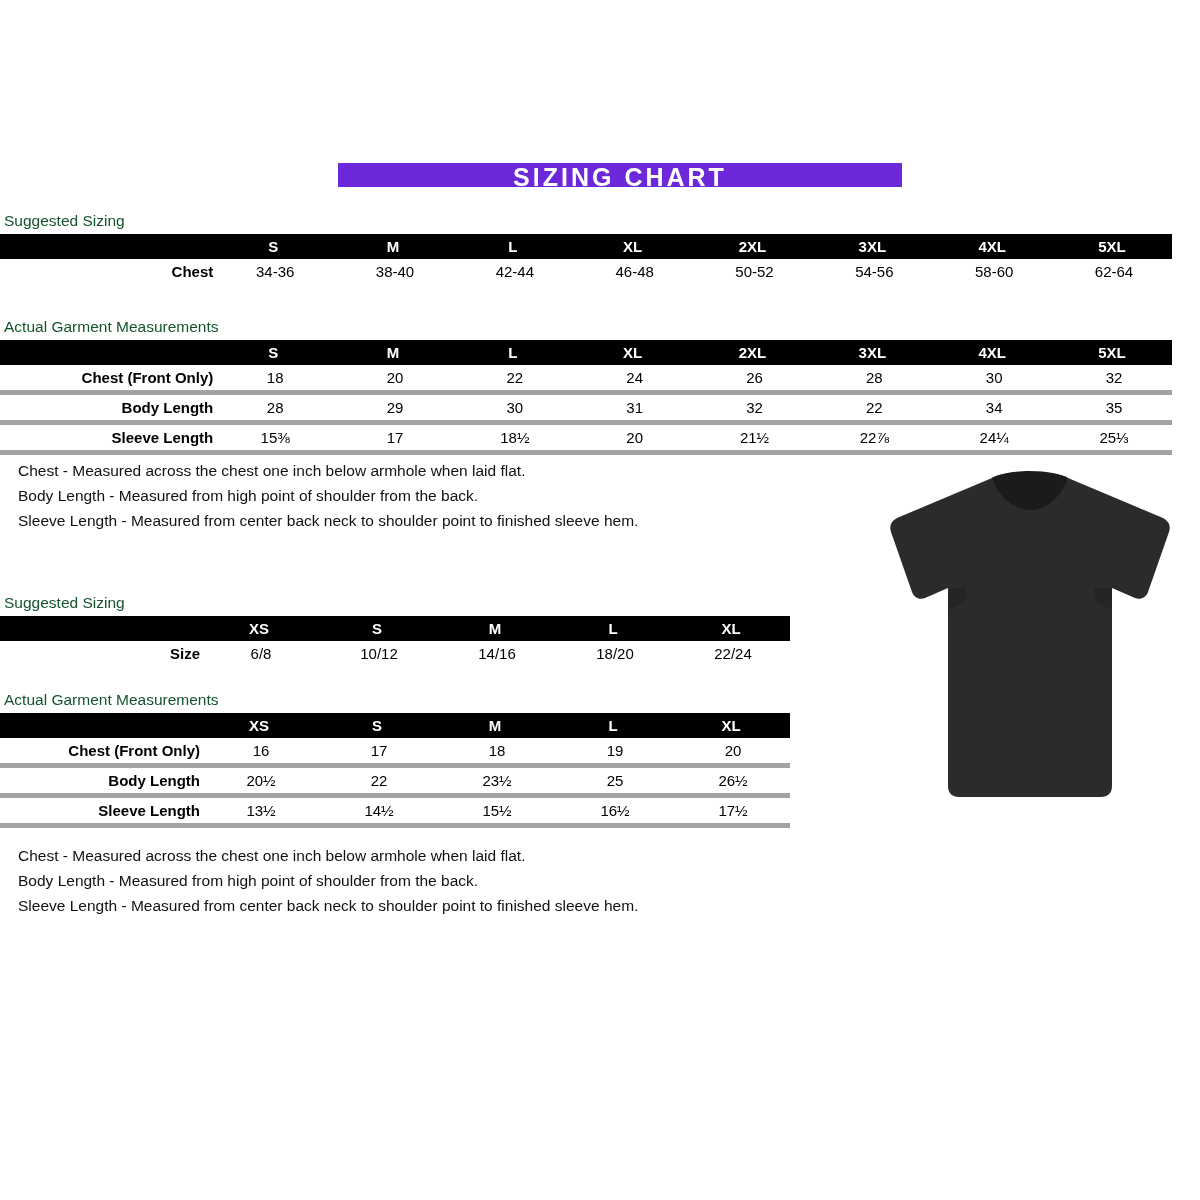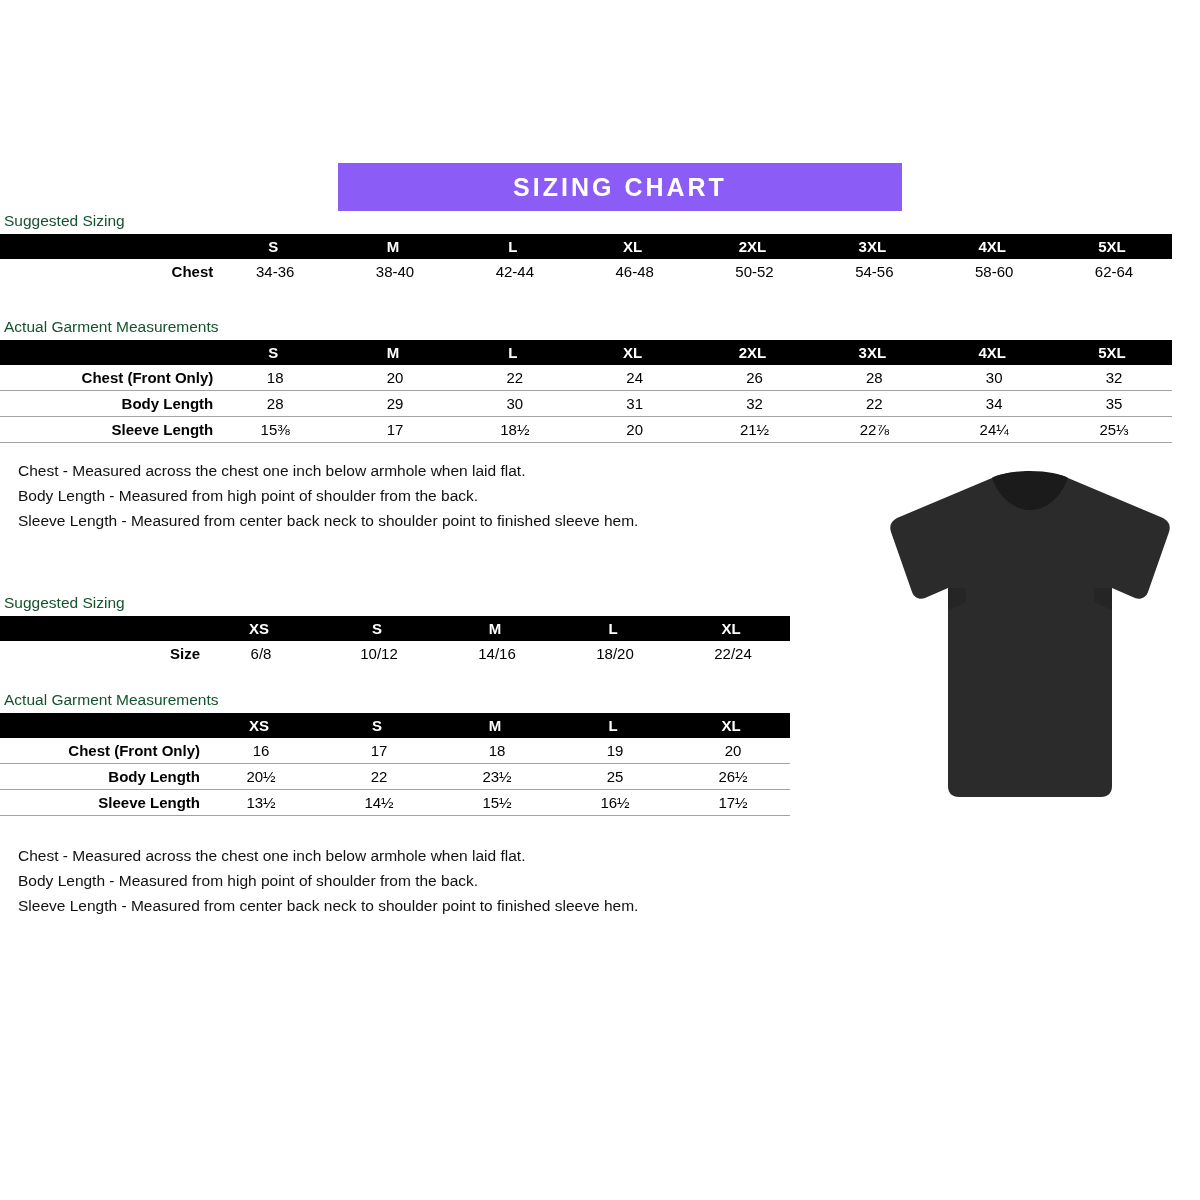--- a/index.html
+++ b/index.html
@@ -32,24 +32,24 @@
     font-size: 25px;
     font-weight: 400;
     letter-spacing: 0.2px;
     white-space: nowrap;
   }
   .sizing-chart-banner {
     position: absolute;
     left: 338px;
     top: 163px;
     width: 564px;
-    height: 48px;
-    background: #8b5cf6;
+    height: 24px;
+    background: #6d28d9;
     display: flex;
-    align-items: center;
+    align-items: flex-start;
     justify-content: center;
   }
   .sizing-chart-banner span {
     color: #ffffff;
     font-size: 25px;
     font-weight: bold;
     letter-spacing: 3px;
   }
 
   .sublabel {
@@ -97,21 +97,21 @@
     font-size: 15px;
     text-align: center;
     color: #000;
   }
   table.size-table tbody td.rowhead {
     text-align: right;
     font-weight: bold;
     padding-left: 6px;
   }
   table.size-table tbody tr td {
-    border-bottom: 1px solid #a3a3a3;
+    border-bottom: 5px solid #a3a3a3;
   }
   table.size-table.no-body-rule tbody tr td {
     border-bottom: none;
   }
 
   
   #adult-suggested {
     left: 0px;
     top: 234px;
     width: 1172px;

